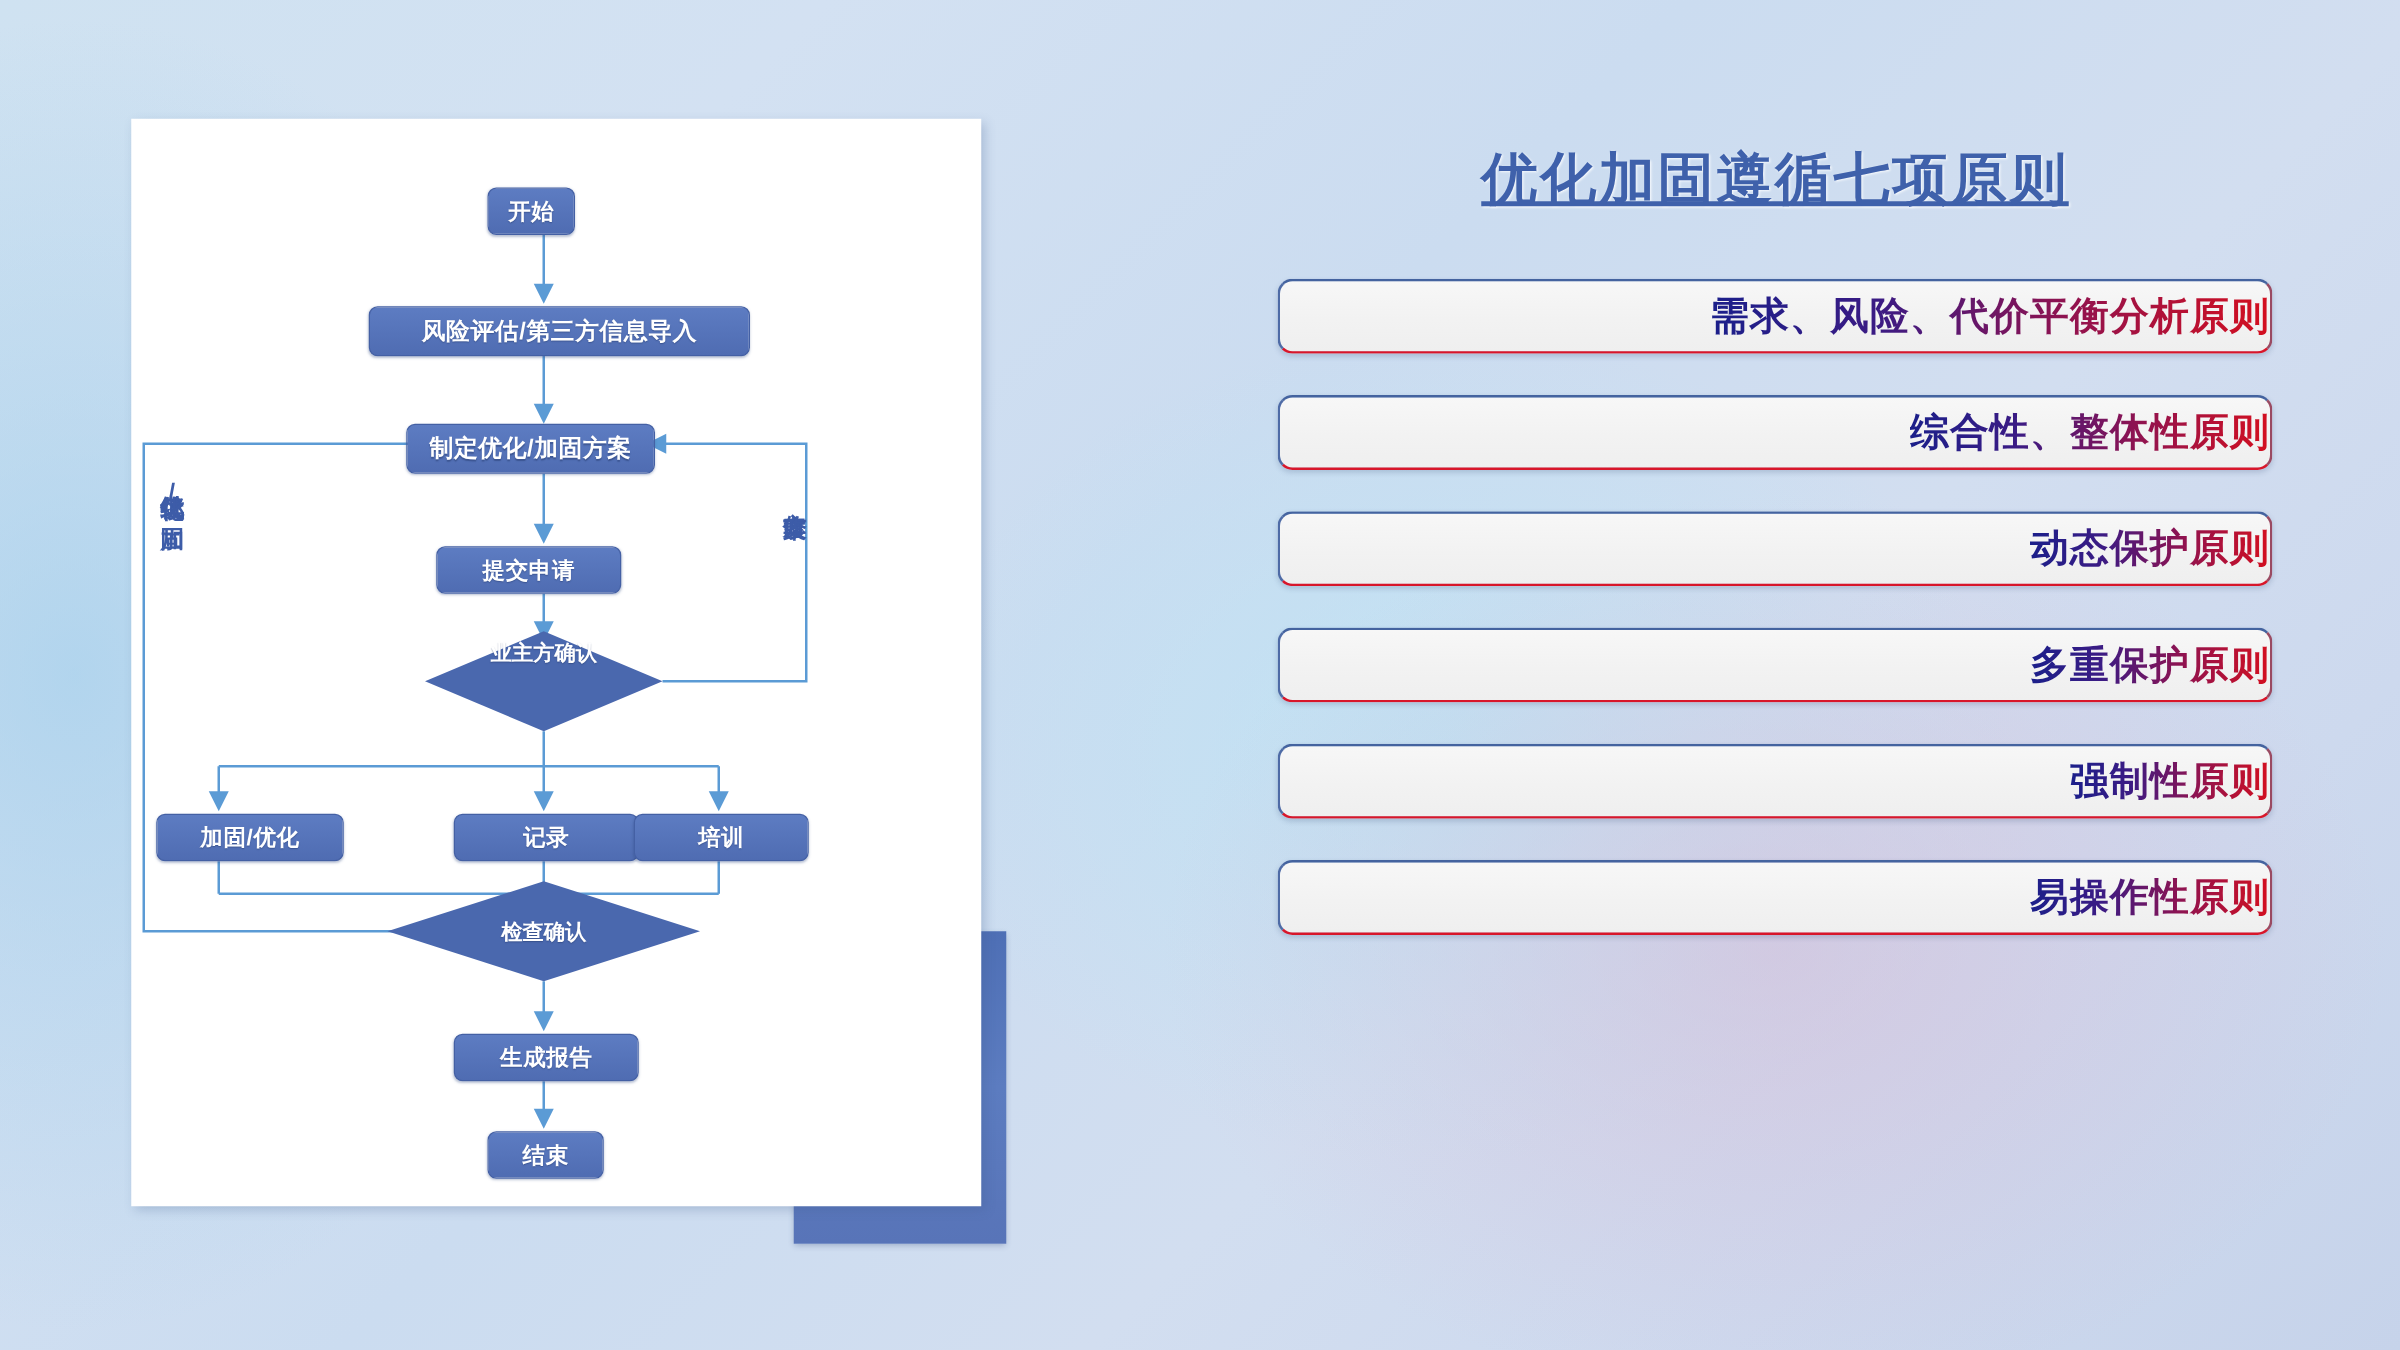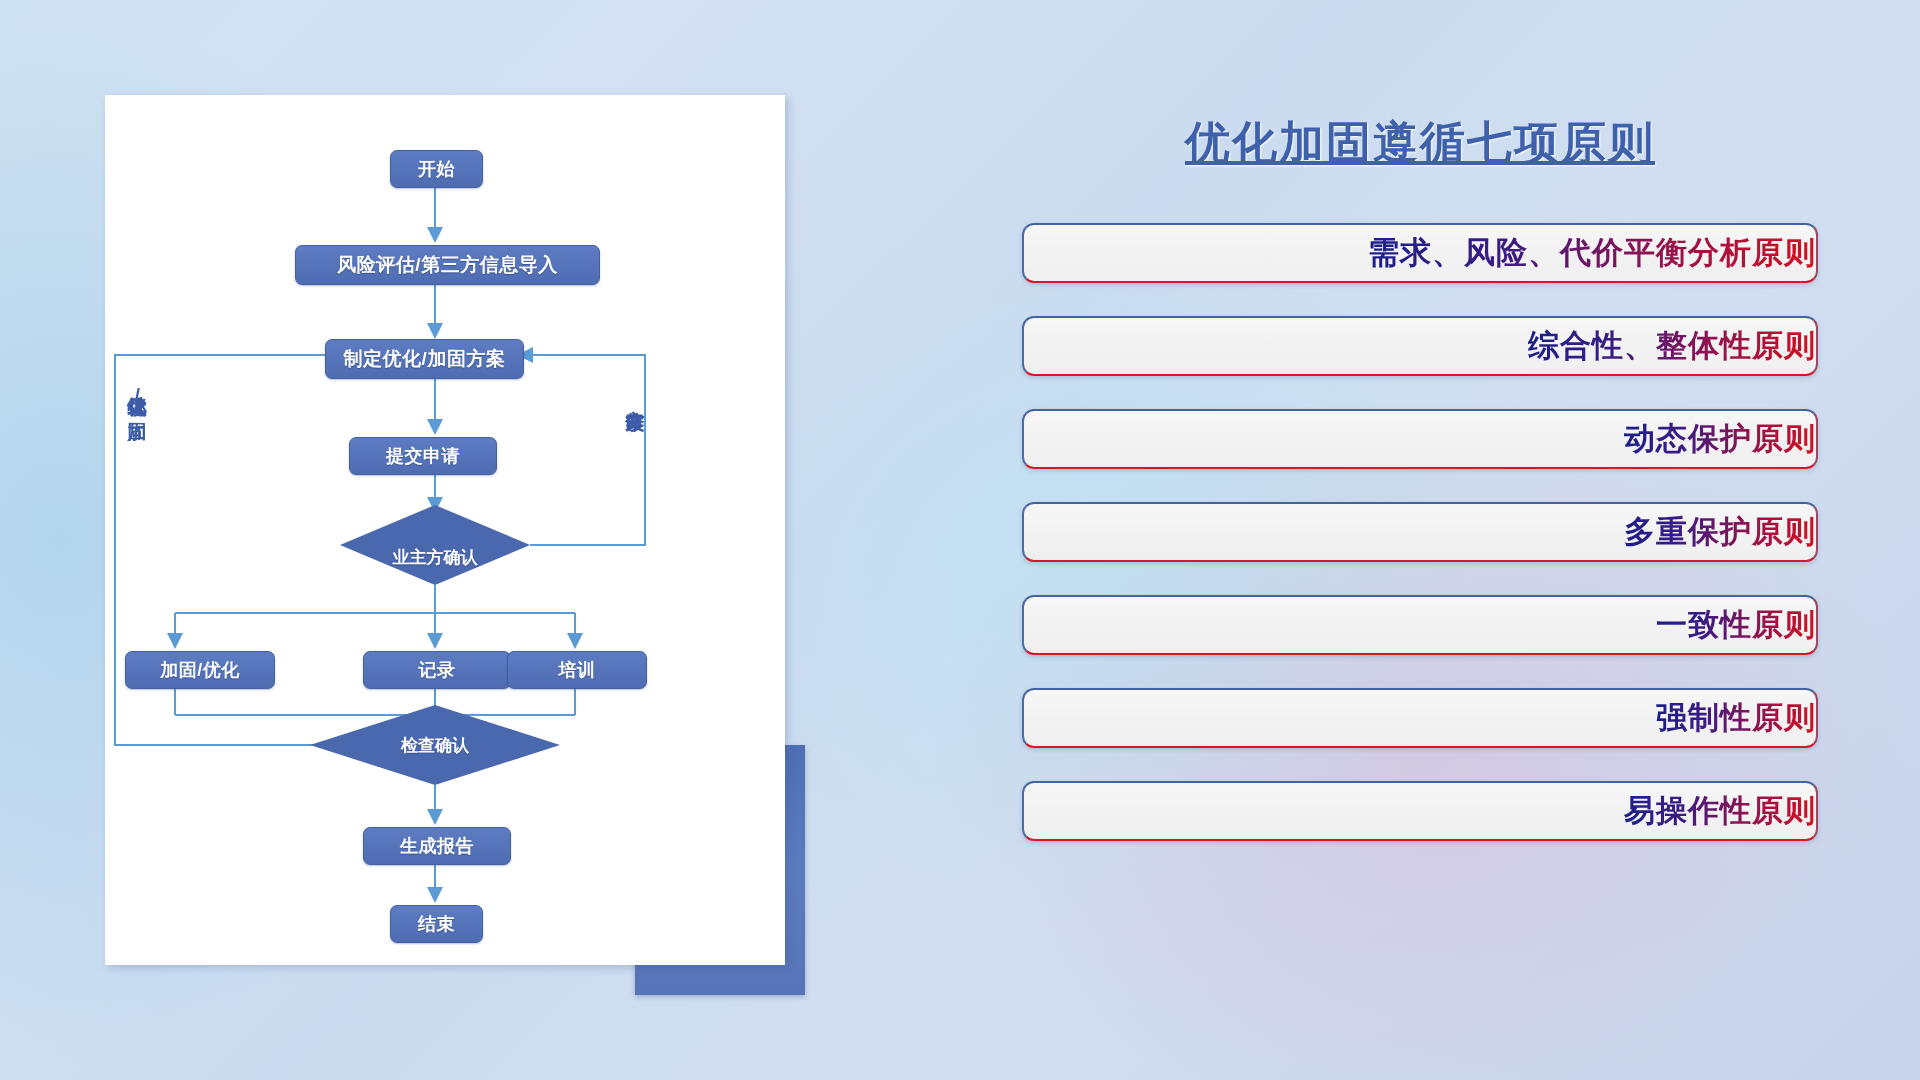--- a/index.html
+++ b/index.html
@@ -187,37 +187,37 @@
         <line x1="330" y1="770" x2="330" y2="800" marker-end="url(#arr)"></line>
       </g>
 
       <polygon points="330,410 425,450 330,490 235,450" fill="#4a68ae"></polygon>
       <polygon points="330,610 455,650 330,690 205,650" fill="#4a68ae"></polygon>
     </svg>
 
     <div class="vlabel" style="left:22px; top:285px; font-size:19px;">继续优化/加固</div>
     <div class="vlabel" style="left:520px; top:300px; font-size:19px;">方案修改</div>
 
-    <div class="node" style="left:285px; top:55px; width:93px; height:38px; font-size:18px;">
+    <div class="node" style="left:285px; top:55px; width:70px; height:38px; font-size:18px;">
       <span>开始</span>
     </div>
 
     <div class="node" style="left:190px; top:150px; width:305px; height:40px; font-size:19px;">
       <span>风险评估/第三方信息导入</span>
     </div>
 
     <div class="node" style="left:220px; top:244px; width:199px; height:40px; font-size:19px;">
       <span>制定优化/加固方案</span>
     </div>
 
     <div class="node" style="left:244px; top:342px; width:148px; height:38px; font-size:18px;font-family:Liberation Serif, serif;">
       <span>提交申请</span>
     </div>
 
-    <div class="diamond-label" style="left:235px; top:444px; width:190px; height:36px; font-size:17px;">
+    <div class="diamond-label" style="left:235px; top:409px; width:190px; height:36px; font-size:17px;">
       <span>业主方确认</span>
     </div>
 
     <div class="node" style="left:20px; top:556px; width:150px; height:38px; font-size:18px;">
       <span>加固/优化</span>
     </div>
 
     <div class="node" style="left:258px; top:556px; width:148px; height:38px; font-size:18px;">
       <span>记录</span>
     </div>
@@ -255,23 +255,20 @@
       </div>
 
       <div class="card">
         <span class="card-label">动态保护原则</span>
       </div>
 
       <div class="card">
         <span class="card-label">多重保护原则</span>
       </div>
 
-      <div class="card">
-        <span class="card-label">一致性原则</span>
-      </div>
 
       <div class="card">
         <span class="card-label">强制性原则</span>
       </div>
 
       <div class="card">
         <span class="card-label">易操作性原则</span>
       </div>
 
     </div>

